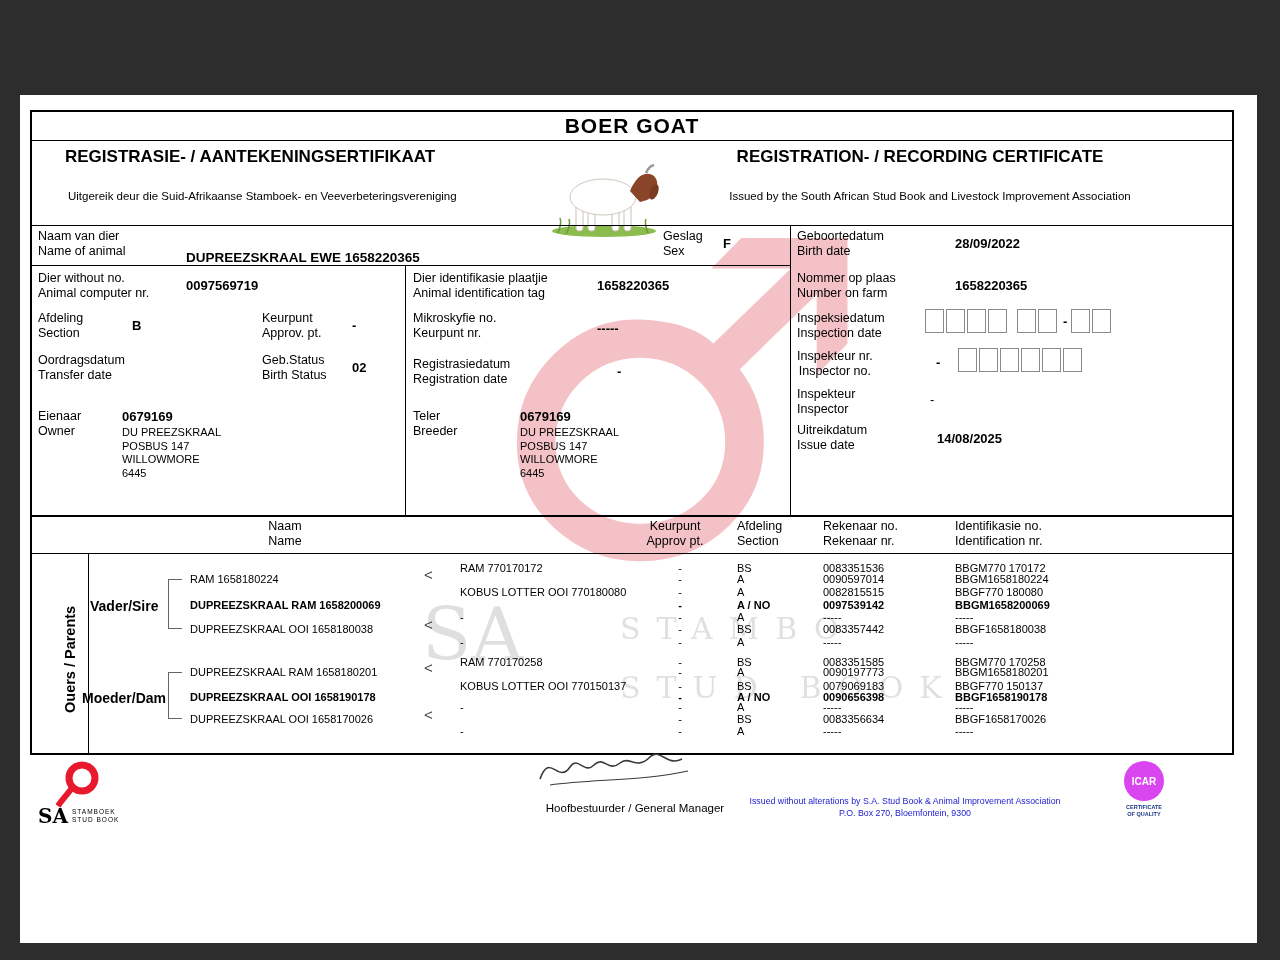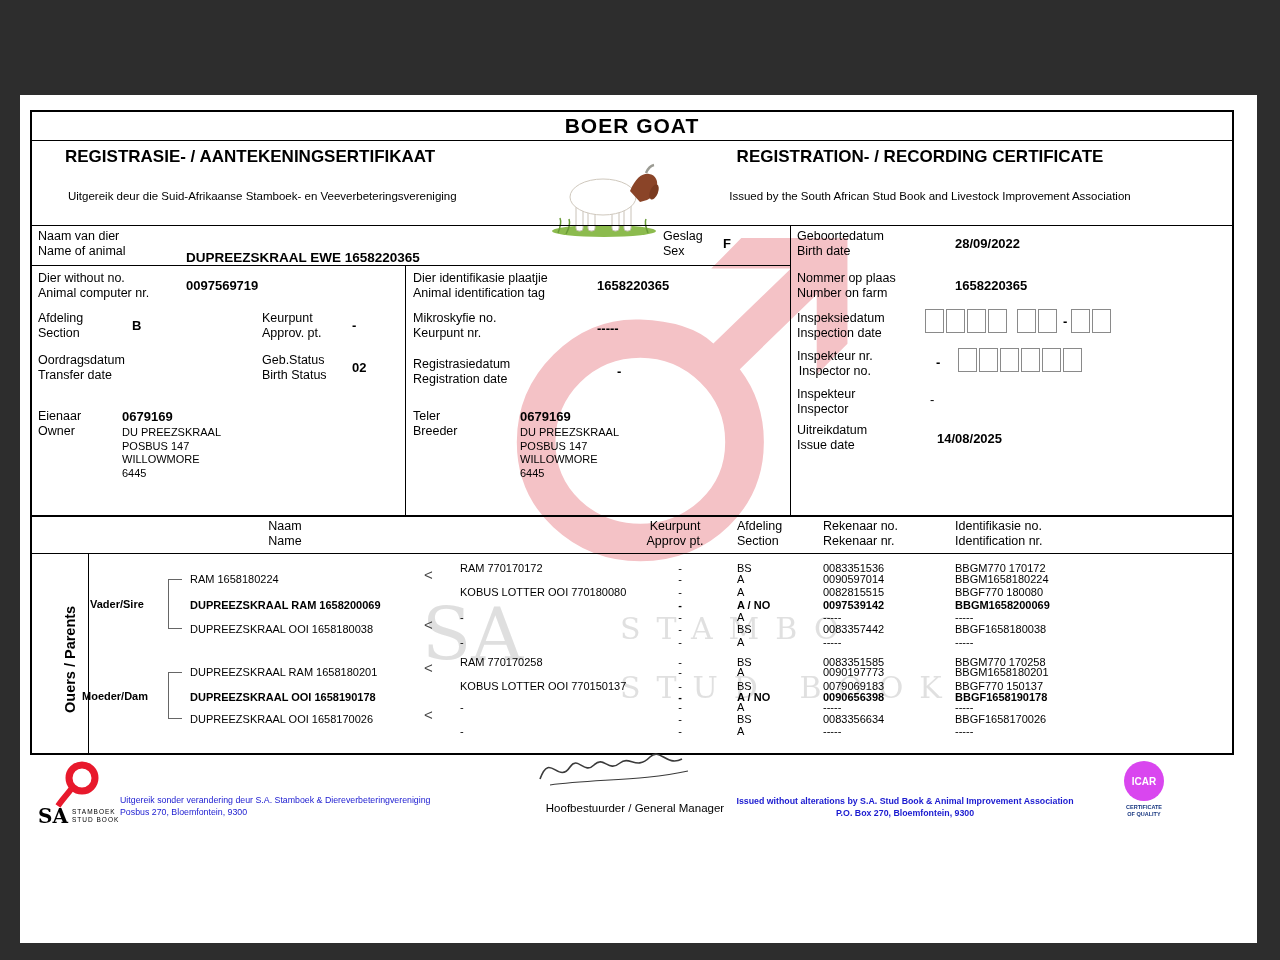--- a/index.html
+++ b/index.html
@@ -28,21 +28,21 @@
   .phead { position:absolute; font-size:12.5px; font-weight:normal; line-height:15px; white-space:nowrap; }
   .prow { position:absolute; left:0; width:1224px; height:12px; }
   .prow span { position:absolute; font-size:11px; line-height:12px; white-space:nowrap; }
   .prow.bold .nm, .prow.bold .comp, .prow.bold .idn, .prow.bold .sec, .prow.bold .ap { font-weight:bold; }
   .nm.g12 { left:170px; }
   .nm.g3  { left:440px; }
   .ap   { left:620px; width:80px; text-align:center; }
   .sec  { left:717px; }
   .comp { left:803px; }
   .idn  { left:935px; }
-  .grouplbl { position:absolute; font-size:11px; font-weight:bold; white-space:nowrap; }
+  .grouplbl { position:absolute; font-size:14px; font-weight:bold; white-space:nowrap; }
   .chev { position:absolute; font-size:15px; color:#444; }
   .bracket { position:absolute; left:148px; width:14px; border-left:1px solid #666; border-top:1px solid #666; border-bottom:1px solid #666; }
   .sidelabel { position:absolute; font-size:14.5px; font-weight:bold; white-space:nowrap; transform:rotate(-90deg); transform-origin:0 0; }
   .blue { color:#1a1ad0; font-size:8.8px; line-height:11.5px; }
   .wm-male { position:absolute; left:462px; top:88px; font-family:"DejaVu Sans", sans-serif; font-size:440px; line-height:1; color:#f4c2c6; }
   .wm-sa { position:absolute; left:402px; top:498px; font-family:"DejaVu Serif", serif; font-size:72px; color:#cfcfcf; opacity:.65; }
   .wm-l1 { position:absolute; left:600px; top:508px; font-family:"DejaVu Serif", serif; font-size:30px; letter-spacing:16px; color:#d4d4d4; opacity:.7;margin-top:8px; }
   .wm-l2 { position:absolute; left:600px; top:575px; font-family:"DejaVu Serif", serif; font-size:30px; letter-spacing:16px; color:#d4d4d4; opacity:.7; }
   .icar-circle { width:40px; height:40px; border-radius:50%; background:#d946ef; color:#fff; font-weight:bold; font-size:10px; display:flex; align-items:center; justify-content:center; }
   .icar-cap { font-size:5.5px; line-height:7px; color:#16357f; font-weight:bold; text-align:center; width:56px; margin-top:3px; }
@@ -366,34 +366,30 @@
   <div class="abs" style="left:18px; top:663px; width:110px; height:80px;">
     <svg width="56" height="52" viewBox="0 0 56 52" style="position:absolute; left:14px; top:0;">
       <circle cx="30" cy="20" r="13" fill="none" stroke="#e8192c" stroke-width="7"></circle>
       <path d="M20 30 C 14 38, 10 42, 6 48" stroke="#e8192c" stroke-width="6" fill="none"></path>
     </svg>
     <span class="salogo-sa" style="position:absolute; left:0px; top:46px;">SA</span>
     <span class="salogo-small" style="position:absolute; left:34px; top:50px;">STAMBOEK</span>
     <span class="salogo-small" style="position:absolute; left:34px; top:58px;">STUD BOOK</span>
   </div>
 
-  <div class="abs blue" style="left:100px; top:700px; width:350px;">
-    <div>Uitgereik sonder verandering deur S.A. Stamboek &amp; Diereverbeteringvereniging</div>
-    <div>Posbus 270, Bloemfontein, 9300</div>
-  </div>
 
   <div class="abs" style="left:512px; top:650px; width:170px; height:48px;">
     <svg width="170" height="48" viewBox="0 0 170 48">
       <path d="M8 34 C 18 6, 26 40, 38 22 C 46 10, 52 30, 62 20 C 72 10, 76 28, 88 18 C 98 10, 104 26, 118 12 C 128 2, 134 22, 150 14" stroke="#3a3a3a" fill="none" stroke-width="1.6"></path>
       <path d="M18 40 C 60 34, 112 36, 156 26" stroke="#3a3a3a" fill="none" stroke-width="1.1"></path>
     </svg>
   </div>
   <div class="abs" style="left:500px; top:707px; width:230px; text-align:center; font-size:11.5px;">Hoofbestuurder / General Manager</div>
 
-  <div class="abs blue" style="left:690px; top:701px; width:390px; text-align:center;font-weight:bold;">
+  <div class="abs blue" style="left:690px; top:701px; width:390px; text-align:center;">
     <div>Issued without alterations by S.A. Stud Book &amp; Animal Improvement Association</div>
     <div>P.O. Box 270, Bloemfontein, 9300</div>
   </div>
 
   <div class="abs" style="left:1096px; top:666px; width:60px;">
     <div class="icar-circle" style="margin-left:8px;">ICAR</div>
     <div class="icar-cap">
       <div>CERTIFICATE</div>
       <div>OF QUALITY</div>
     </div>

